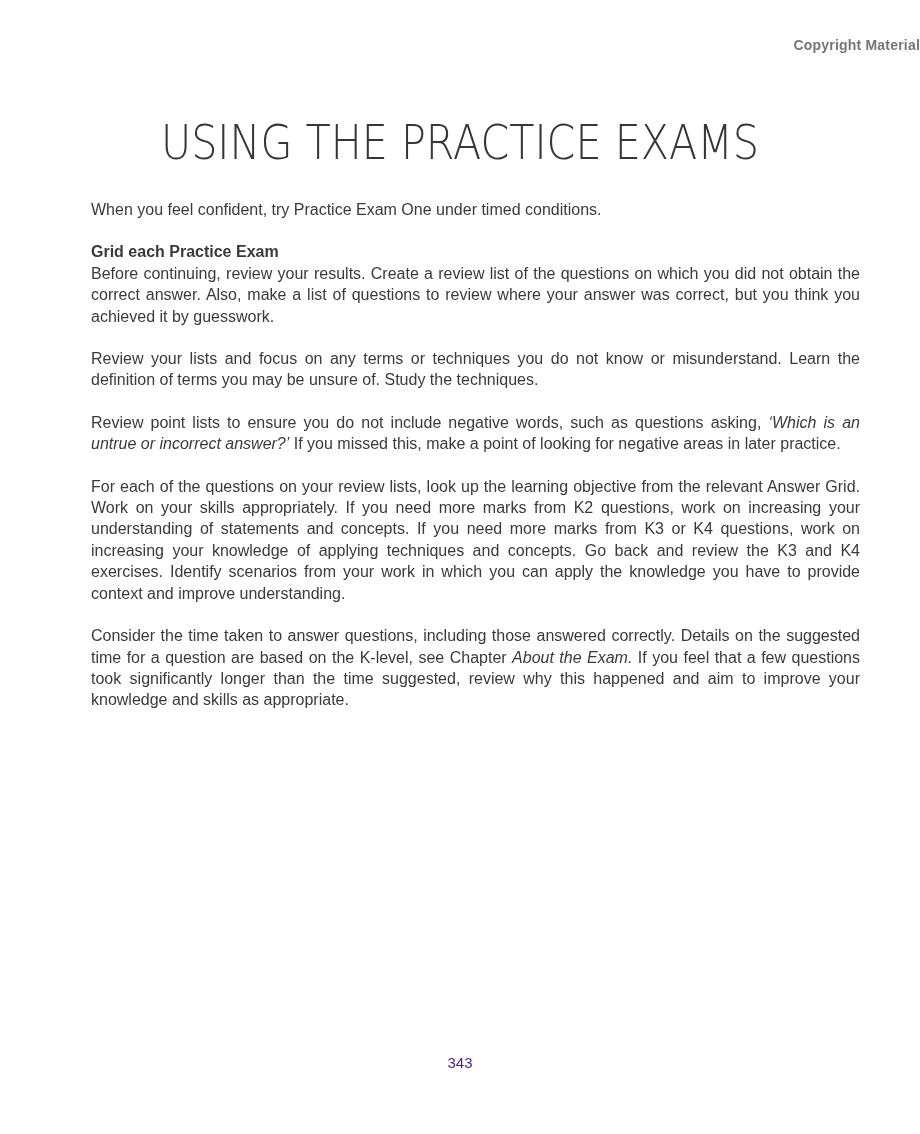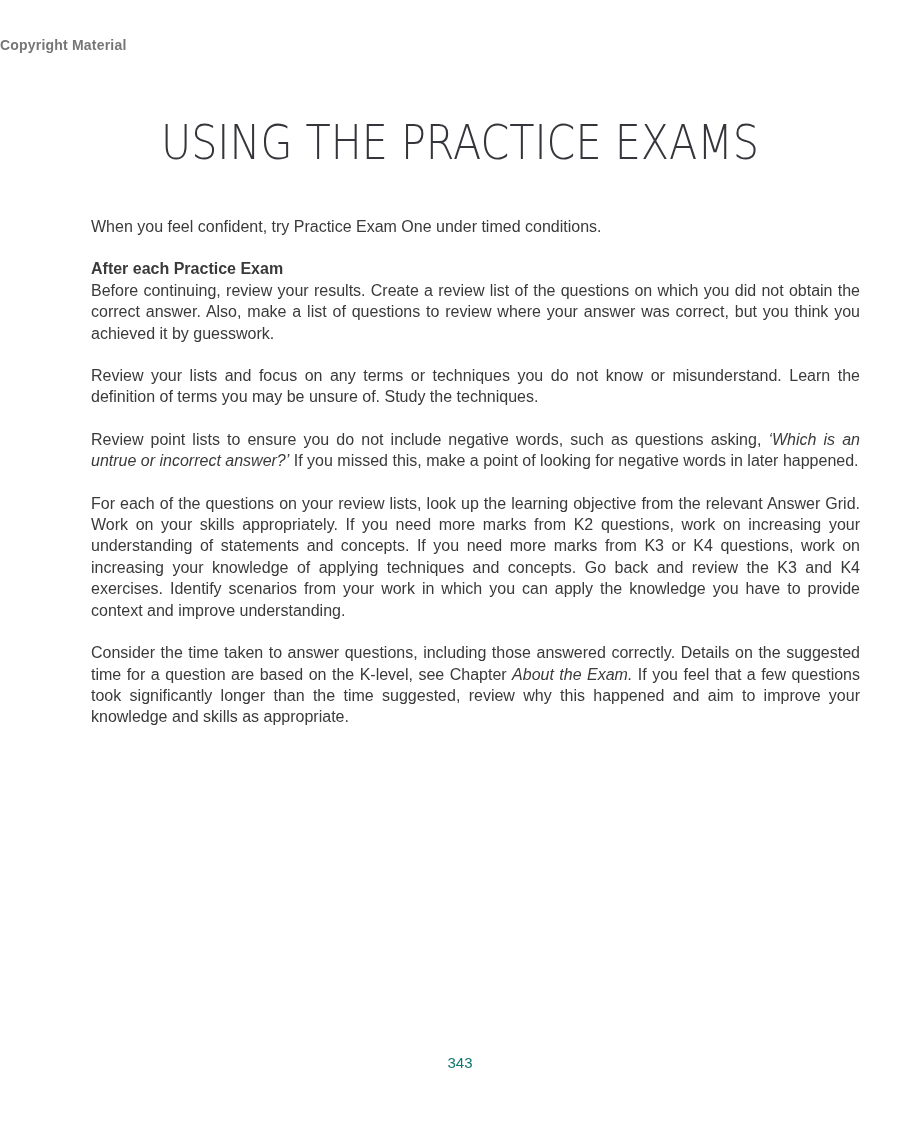--- a/index.html
+++ b/index.html
@@ -10,40 +10,40 @@
   .page {
     position: relative;
     width: 920px;
     height: 1134px;
     background: #ffffff;
     font-family: "Liberation Sans", sans-serif;
     overflow: hidden;
   }
   .copyright {
     padding-top: 37px;
-    text-align: left;
+    text-align: right;
     font-size: 14px;
     font-weight: 700;
     color: #767676;
     letter-spacing: 0.2px;
   }
   .title {
     margin: 62px 0 0 0;
     text-align: center;
     font-size: 48px;
     line-height: 54px;
     font-weight: 200;
     color: #35363b;
     font-family: "DejaVu Sans", "Liberation Sans", sans-serif;
     transform: scaleX(0.86);
     transform-origin: 50% 50%;
     white-space: nowrap;
   }
   .body-text {
-    margin-top: 47px;
+    margin-top: 30px;
     padding: 0 60px 0 91px;
     font-size: 16px;
     line-height: 21.4px;
     color: #3a3a3a;
   }
   .para {
     margin: 0;
     text-align: justify;
   }
   .para.gap {
@@ -51,35 +51,35 @@
   }
   .para .italic { font-style: italic; }
   .para .bold { font-weight: 700; }
   .page-number {
     position: absolute;
     top: 1054px;
     left: 0;
     width: 100%;
     text-align: center;
     font-size: 15px;
-    color: #0f766e;
+    color: #4c1d95;
   }
 </style>
 </head>
 <body>
 
 <div class="page">
   <div class="copyright">Copyright Material</div>
 
   <h1 class="title">USING THE PRACTICE EXAMS</h1>
 
   <div class="body-text">
       <p class="para"><span>When you feel confident, try Practice Exam One under timed conditions.</span></p>
-      <p class="para gap"><span class="bold">After each Practice Exam</span></p>
+      <p class="para gap"><span class="bold">Grid each Practice Exam</span></p>
       <p class="para"><span>Before continuing, review your results. Create a review list of the questions on which you did not obtain the correct answer. Also, make a list of questions to review where your answer was correct, but you think you achieved it by guesswork.</span></p>
       <p class="para gap"><span>Review your lists and focus on any terms or techniques you do not know or misunderstand. Learn the definition of terms you may be unsure of. Study the techniques.</span></p>
-      <p class="para gap"><span>Review point lists to ensure you do not include negative words, such as questions asking, </span><span class="italic">‘Which is an untrue or incorrect answer?’</span><span> If you missed this, make a point of looking for negative words in later happened.</span></p>
+      <p class="para gap"><span>Review point lists to ensure you do not include negative words, such as questions asking, </span><span class="italic">‘Which is an untrue or incorrect answer?’</span><span> If you missed this, make a point of looking for negative areas in later practice.</span></p>
       <p class="para gap"><span>For each of the questions on your review lists, look up the learning objective from the relevant Answer Grid. Work on your skills appropriately. If you need more marks from K2 questions, work on increasing your understanding of statements and concepts. If you need more marks from K3 or K4 questions, work on increasing your knowledge of applying techniques and concepts. Go back and review the K3 and K4 exercises. Identify scenarios from your work in which you can apply the knowledge you have to provide context and improve understanding.</span></p>
       <p class="para gap"><span>Consider the time taken to answer questions, including those answered correctly. Details on the suggested time for a question are based on the K-level, see Chapter </span><span class="italic">About the Exam.</span><span> If you feel that a few questions took significantly longer than the time suggested, review why this happened and aim to improve your knowledge and skills as appropriate.</span></p>
     </div>
 
   <div class="page-number">343</div>
 </div>
 
 </body></html>

